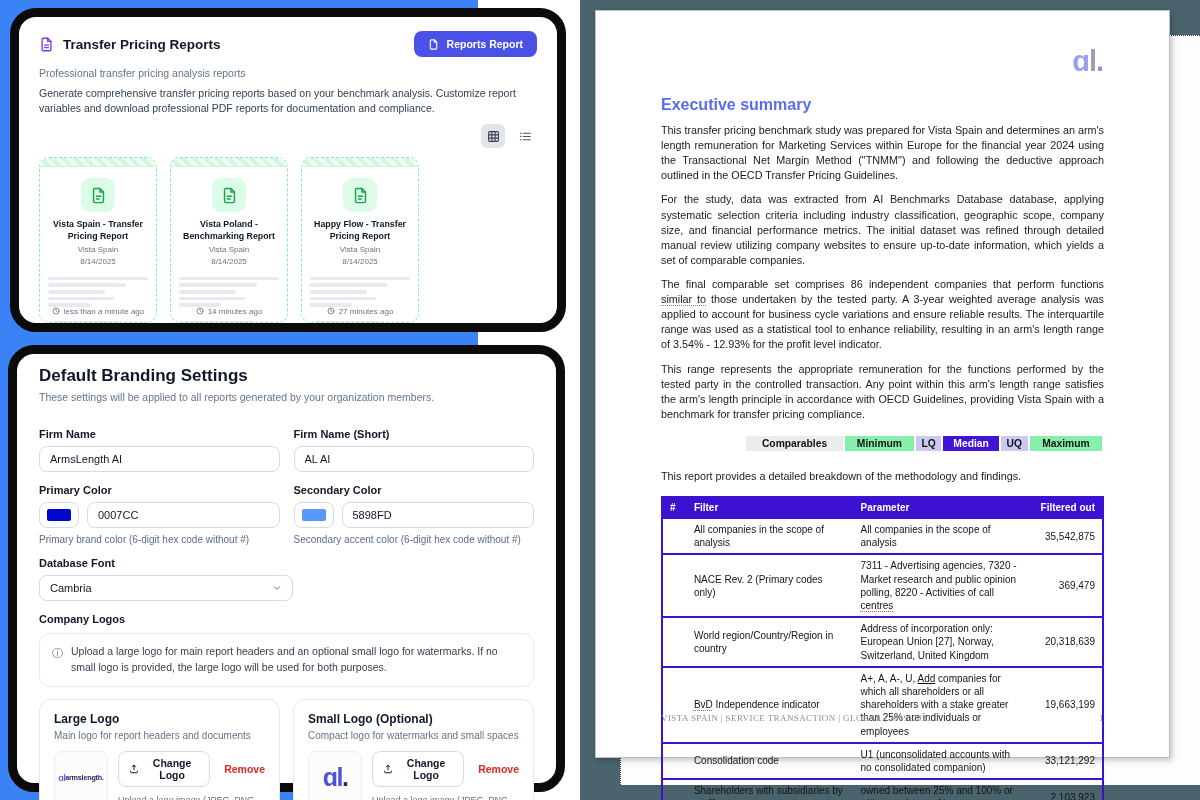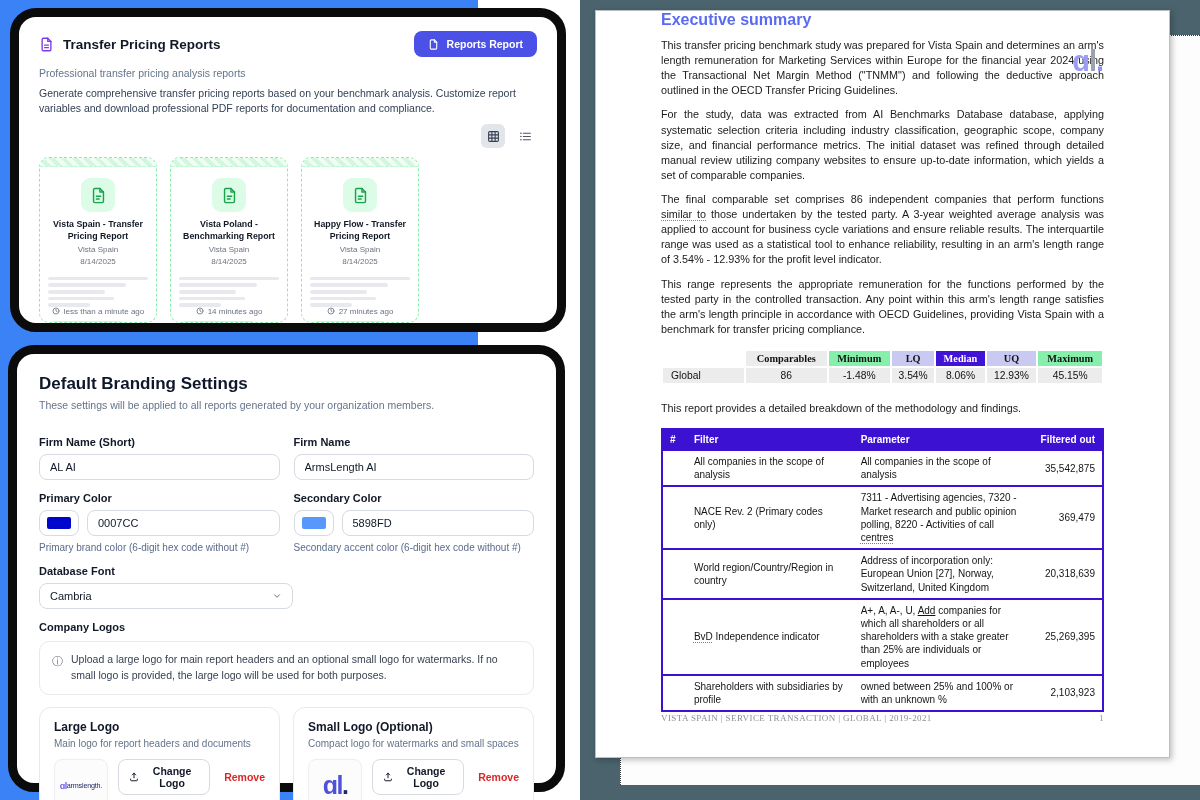--- a/index.html
+++ b/index.html
@@ -5,21 +5,21 @@
   * { box-sizing: border-box; margin: 0; padding: 0; }
   html,body { width:1200px; height:800px; }
   body { font-family: "Liberation Sans", sans-serif; background:#fff; position:relative; overflow:hidden; }
 
   .root { position:absolute; inset:0; width:1200px; height:800px; }
 
   
   .left-col { position:absolute; left:0; top:0; width:478px; height:800px; background:#3b82f6; }
   .framed-card { position:absolute; background:#fff; border:9px solid #0b0b0b; border-radius:26px; }
   .card-a { left:10px; top:8px; width:556px; height:324px; padding:14px 20px 14px 20px; }
-  .card-b { left:8px; top:345px; width:557px; height:447px; padding:20px 22px; }
+  .card-b { left:8px; top:345px; width:557px; height:447px; padding:12px 22px; }
 
   .hdr-row { display:flex; align-items:center; justify-content:space-between; }
   .hdr-left { display:flex; align-items:center; gap:9px; }
   .hdr-title { font-size:13.5px; font-weight:bold; color:#111827; }
   .btn-primary { display:flex; align-items:center; gap:8px; background:#4b50e6; color:#fff;
     border:none; border-radius:8px; padding:7px 14px; font-size:10.5px; font-weight:bold; cursor:pointer;
     font-family:"Liberation Sans",sans-serif; }
   .subtitle { margin-top:10px; font-size:10.5px; color:#64748b; }
   .desc { margin-top:7px; font-size:10.5px; color:#334155; line-height:1.45; width:508px; }
 
@@ -66,47 +66,47 @@
     display:flex; gap:8px; font-size:10.5px; color:#374151; line-height:1.5; }
   .info-i { color:#6b7280; font-size:11px; flex:none; margin-top:1px; }
   .logo-cards { margin-top:12px; display:flex; gap:13px; }
   .logo-card { flex:1; border:1px solid #e7e9ee; border-radius:12px; padding:12px 14px; background:#fff; min-height:118px; }
   .lc-title { font-size:12px; font-weight:bold; color:#111827; }
   .lc-desc { margin-top:4px; font-size:10px; color:#64748b; }
   .lc-row { margin-top:10px; display:flex; gap:10px; }
   .thumb { width:54px; height:54px; border:1px solid #eceef2; border-radius:8px; background:#fcfcfd;
     display:flex; align-items:center; justify-content:center; flex:none; overflow:hidden; }
   .large-mark { font-size:9px; font-weight:bold; color:#6d5ce6; letter-spacing:-0.5px; }
-  .large-word { font-size:7.2px; color:#232960; font-weight:normal; letter-spacing:-0.2px; }
+  .large-word { font-size:7.2px; color:#232960; font-weight:bold; letter-spacing:-0.2px; }
   .small-mark { font-size:25px; font-weight:bold; color:#4f52d9; letter-spacing:-1.5px; }
   .small-dot { color:#232a63; }
   .lc-right { flex:1; min-width:0; }
   .lc-btn-row { display:flex; align-items:center; gap:14px; }
   .change-btn { display:flex; align-items:center; gap:6px; border:1px solid #d6dae1; background:#fff;
     border-radius:8px; padding:5px 10px; font-size:10.5px; font-weight:bold; color:#111827; cursor:pointer;
     font-family:"Liberation Sans",sans-serif; }
   .remove-link { font-size:10.5px; font-weight:bold; color:#dc2626; cursor:pointer; }
   .lc-hint { margin-top:7px; font-size:9px; color:#6b7280; line-height:1.45; }
 
   
   .right-col { position:absolute; left:580px; top:0; width:620px; height:800px; background:#4a636d; overflow:hidden; }
   .page2 { position:absolute; left:40px; top:35px; width:600px; height:750px; background:#fdfdfd;
     border-top:1px dotted #3a3a3a; border-left:1px dotted #3a3a3a; }
   .page1 { position:absolute; left:15px; top:10px; width:575px; height:748px; background:#ffffff;
     border:1px solid #b9bfc6; box-shadow:2px 2px 6px rgba(0,0,0,0.25); padding:0 65px; }
   .pdf-logo { position:absolute; top:34px; right:66px; font-size:29px; font-weight:bold; letter-spacing:-1px; }
   .pdf-logo .a { color:#9a9df3; } .pdf-logo .l { color:#9aa3ad; } .pdf-logo .d { color:#8f93ee; }
-  .pdf-h1 { font-size:16px; font-weight:bold; color:#5b6bf0; }
+  .pdf-h1 { padding-top:85px; font-size:16px; font-weight:bold; color:#5b6bf0; }
   .pdf-p { margin-top:9px; font-size:10.8px; color:#1b1b1b; text-align:justify; line-height:1.4; }
   .sq-blue { text-decoration:underline dotted #6a7ff0; text-underline-offset:2px; }
   .sq-red { text-decoration:underline dotted #e05252; text-underline-offset:2px; }
   .u-link { text-decoration:underline; }
 
   table.stats { margin-top:12px; width:100%; border-collapse:separate; border-spacing:2px; font-size:10.3px; }
-  table.stats th { font-weight:bold; text-align:center; padding:2px 2px; color:#111;font-family:Liberation Serif, serif; }
+  table.stats th { font-weight:bold; text-align:center; padding:2px 2px; color:#111; }
   table.stats td { text-align:center; padding:2px 2px; background:#ececec; color:#111; }
   table.stats td.rowlab { text-align:left; padding-left:8px; }
   .h-blank { background:transparent; width:19%; }
   .h-comp { background:#ececec; }
   .h-gray { background:#86efac; }
   .h-lav  { background:#c9c9f2; }
   .h-med  { background:#4013d6; color:#fff !important; }
 
   table.filters { margin-top:12px; width:100%; border-collapse:collapse; font-size:10px; color:#141414;
     border:2px solid #3c11d1; }
@@ -296,26 +296,26 @@
 
       </div>
     </section>
 
     <section class="framed-card card-b">
       <h2 class="b-title">Default Branding Settings</h2>
       <p class="b-sub">These settings will be applied to all reports generated by your organization members.</p>
 
       <div class="form-grid">
         <div>
+          <div class="f-label">Firm Name</div>
+          <input class="f-input" type="text" value="ArmsLength AI" style="">
+        </div>
+        <div>
           <div class="f-label">Firm Name (Short)</div>
           <input class="f-input" type="text" value="AL AI" style="">
-        </div>
-        <div>
-          <div class="f-label">Firm Name</div>
-          <input class="f-input" type="text" value="ArmsLength AI" style="">
         </div>
 
         <div>
           <div class="f-label">Primary Color</div>
           <div class="color-row">
             <div class="swatch-box">
               <div class="swatch" style="background-color: rgb(0, 7, 204);"></div>
             </div>
             <input class="f-input" type="text" value="0007CC" style="">
           </div>
@@ -421,29 +421,20 @@
         <tbody>
             <tr>
           <th class="h-blank"></th>
           <th class="h-comp">Comparables</th>
           <th class="h-gray">Minimum</th>
           <th class="h-lav">LQ</th>
           <th class="h-med">Median</th>
           <th class="h-lav">UQ</th>
           <th class="h-gray">Maximum</th>
         </tr>
-        <tr>
-          <td class="rowlab">Global</td>
-          <td>86</td>
-          <td>-1.48%</td>
-          <td>3.54%</td>
-          <td>8.06%</td>
-          <td>12.93%</td>
-          <td>45.15%</td>
-        </tr>
       </tbody>
         </table>
 
       <p class="pdf-p" style="margin-top:16px;">This report provides a detailed breakdown of the methodology and findings.</p>
 
       <table class="filters">
         <tbody>
             <tr>
           <th class="col-hash">#</th>
           <th class="col-filter">Filter</th>
@@ -465,21 +456,27 @@
         <tr>
           <td></td>
           <td>World region/Country/Region in country</td>
           <td>Address of incorporation only: European Union [27], Norway, Switzerland, United Kingdom</td>
           <td class="val">20,318,639</td>
         </tr>
         <tr>
           <td></td>
           <td><span class="sq-red">BvD</span><span> Independence indicator</span></td>
           <td><span>A+, A, A-, U, </span><span class="u-link">Add</span><span> companies for which all shareholders or all shareholders with a stake greater than 25% are individuals or employees</span></td>
-          <td class="val">25,269,395</td>
+          <td class="val">19,663,199</td>
+        </tr>
+        <tr>
+          <td></td>
+          <td>Consolidation code</td>
+          <td>U1 (unconsolidated accounts with no consolidated companion)</td>
+          <td class="val">33,121,292</td>
         </tr>
         <tr>
           <td></td>
           <td>Shareholders with subsidiaries by profile</td>
           <td>owned between 25% and 100% or with an unknown %</td>
           <td class="val">2,103,923</td>
         </tr>
 
       </tbody>
         </table>

